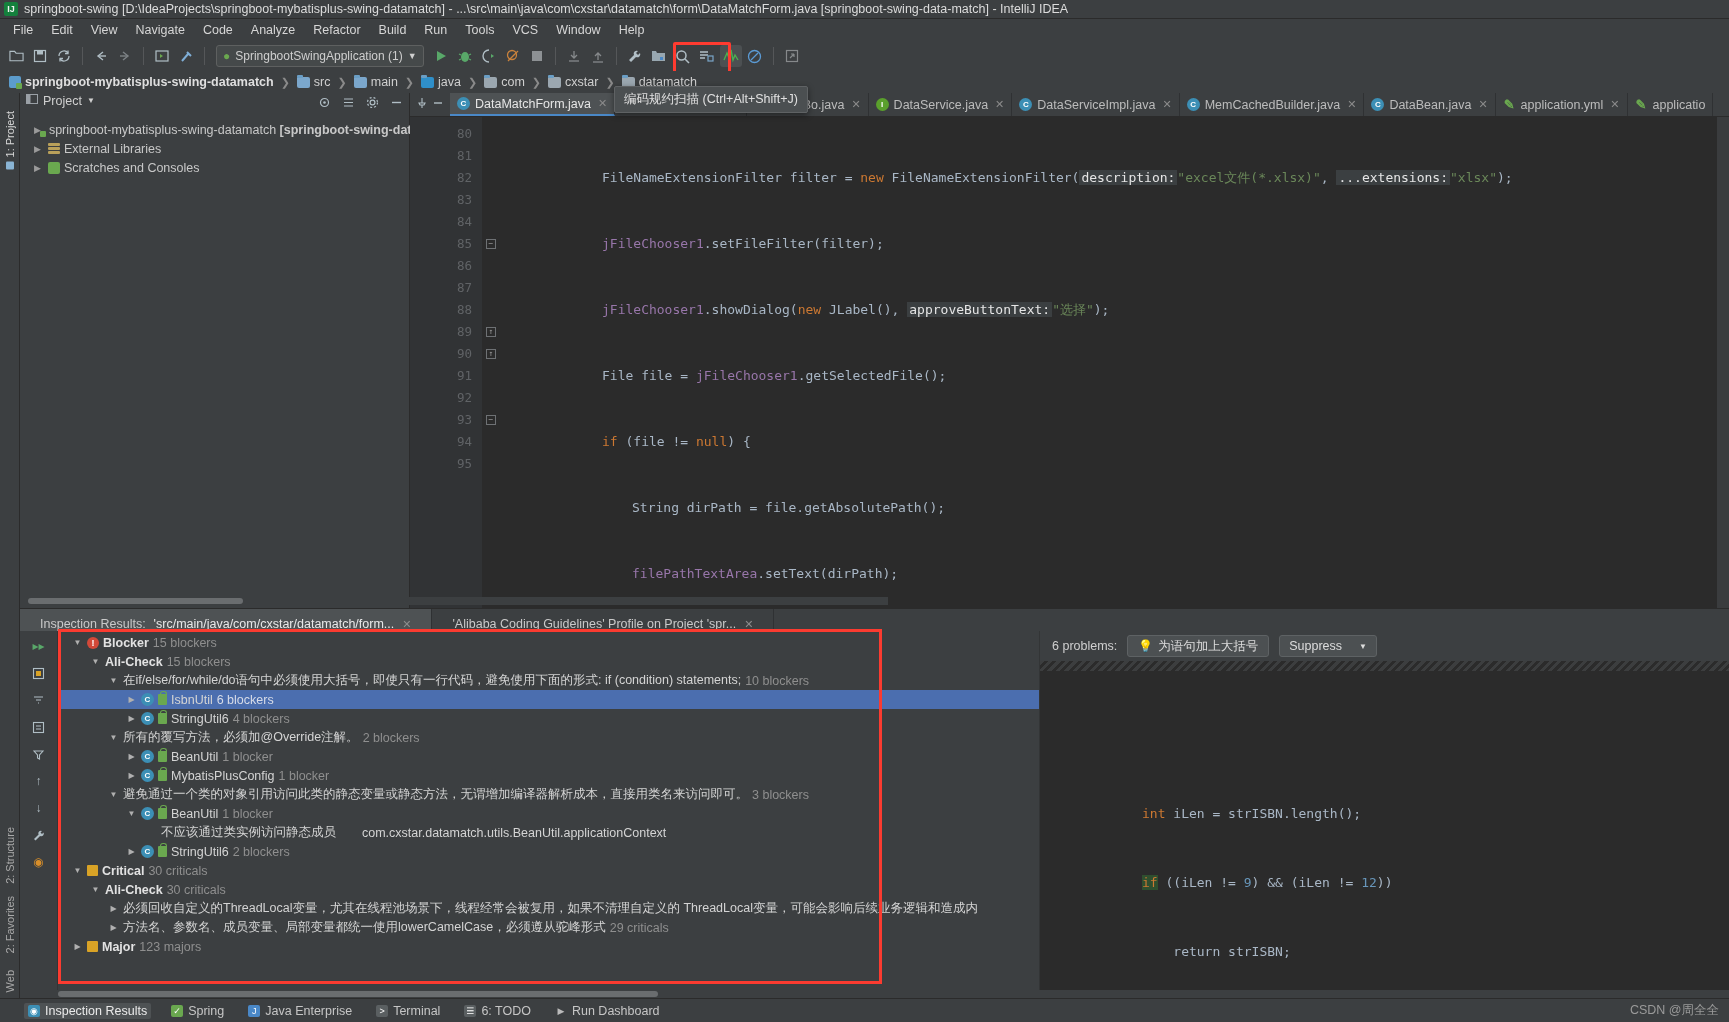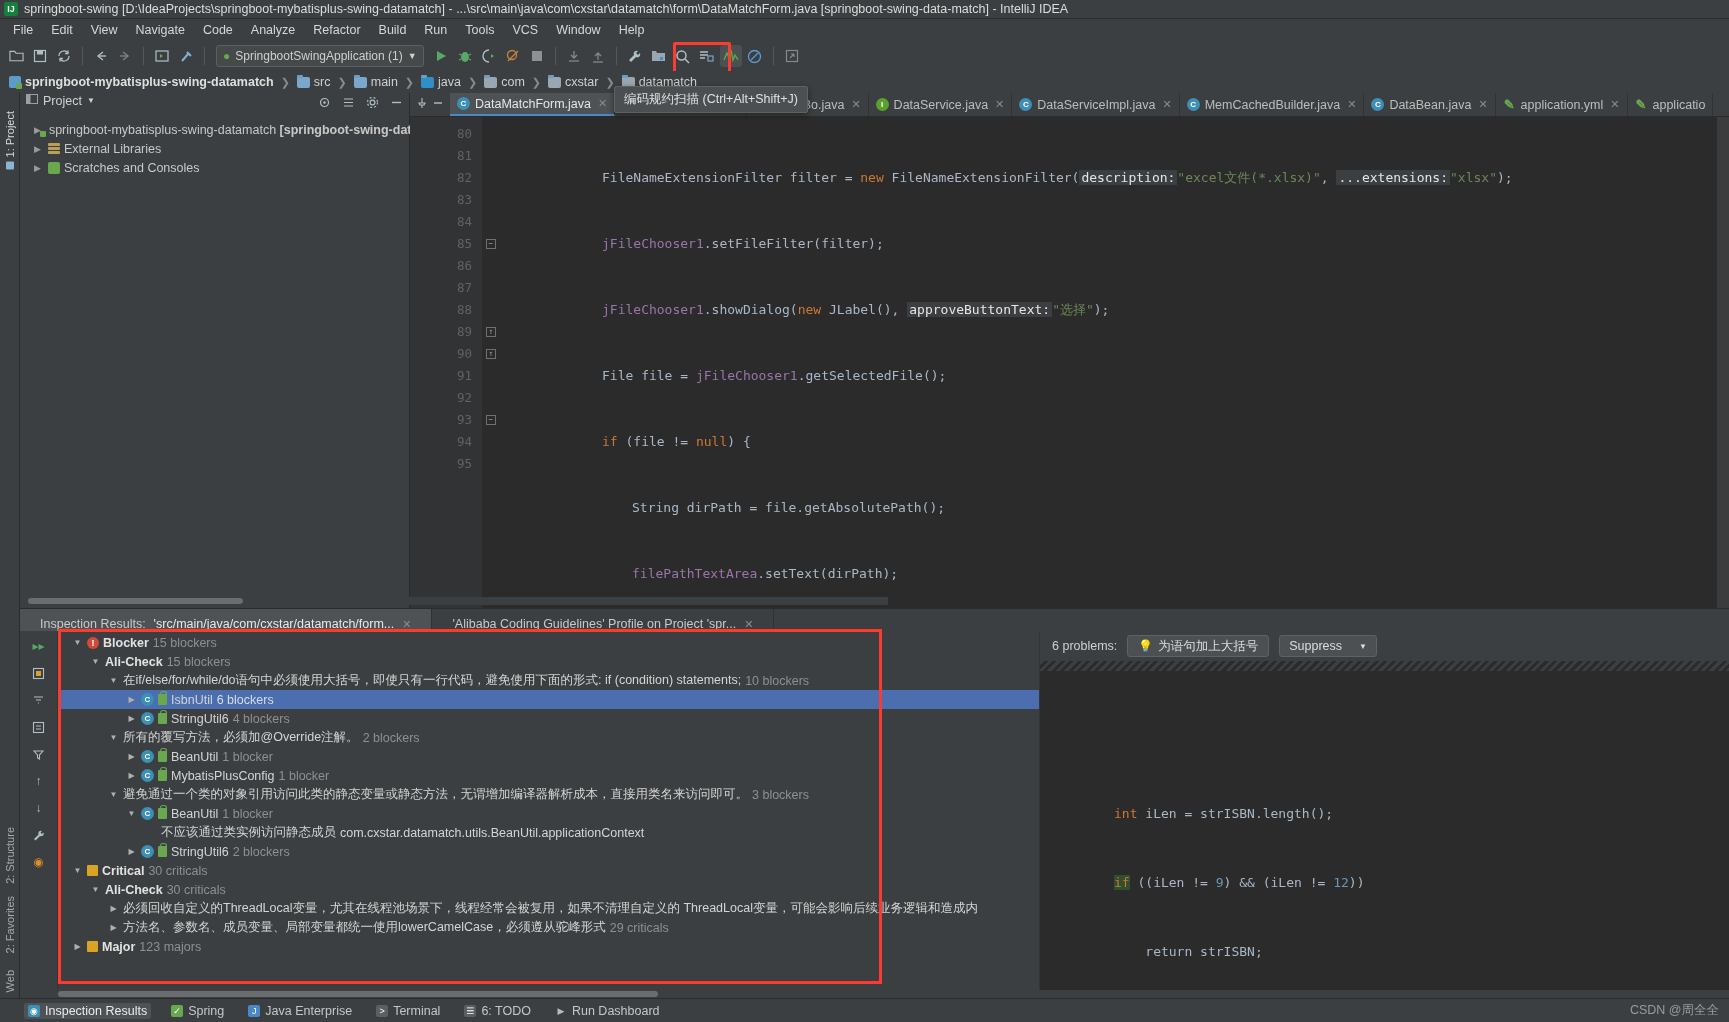--- a/index.html
+++ b/index.html
@@ -222,21 +222,21 @@
   .btn-suppress {
     display: flex; align-items: center; gap: 17px; height: 22px; padding: 0 9px;
     background: #4c5052; border: 1px solid #5e6264; border-radius: 3px; color: #dcdcdc; font-size: 12.5px;
   }
   .bulb { color: #e8c547; font-size: 12px; }
   .preview {
     flex: 1; background: #2b2b2b; font-family: "DejaVu Sans Mono", monospace; font-size: 13px;
     color: #a9b7c6; padding: 8px 0 0 0; line-height: 23px; white-space: pre; overflow: hidden;
     position: relative;
   }
-  .preview .pl { height: 23px; padding-left: 74px; }
+  .preview .pl { height: 23px; padding-left: 102px; }
   .squiggle-top {
     position: absolute; left: 0; right: 0; top: 0; height: 10px;
     background-image: repeating-linear-gradient(135deg, #4a4d4f 0 3px, #2b2b2b 3px 6px);
     opacity: .55;
   }
   .hl-green { background: #2f4f2f; }
 
   
   .big-hl {
     position: absolute; border: 3px solid #fb3b30; pointer-events: none; z-index: 40;
@@ -759,21 +759,21 @@
           </div>
           <div class="irow" style="padding-left:68px;">
             <span class="tri">▼</span>
             <span class="ic-class">C</span>
             <span class="ic-lock"></span>
             <span class="txt">BeanUtil</span>
             <span class="cnt">1 blocker</span>
           </div>
           <div class="irow" style="padding-left:103px;">
             <span class="txt">不应该通过类实例访问静态成员</span>
-            <span class="txt" style="">com.cxstar.datamatch.utils.BeanUtil.applicationContext</span>
+            <span class="txt" style="margin-left:22px;">com.cxstar.datamatch.utils.BeanUtil.applicationContext</span>
           </div>
           <div class="irow" style="padding-left:68px;">
             <span class="tri">▶</span>
             <span class="ic-class">C</span>
             <span class="ic-lock"></span>
             <span class="txt">StringUtil6</span>
             <span class="cnt">2 blockers</span>
           </div>
 
           <div class="irow" style="padding-left:14px;">

